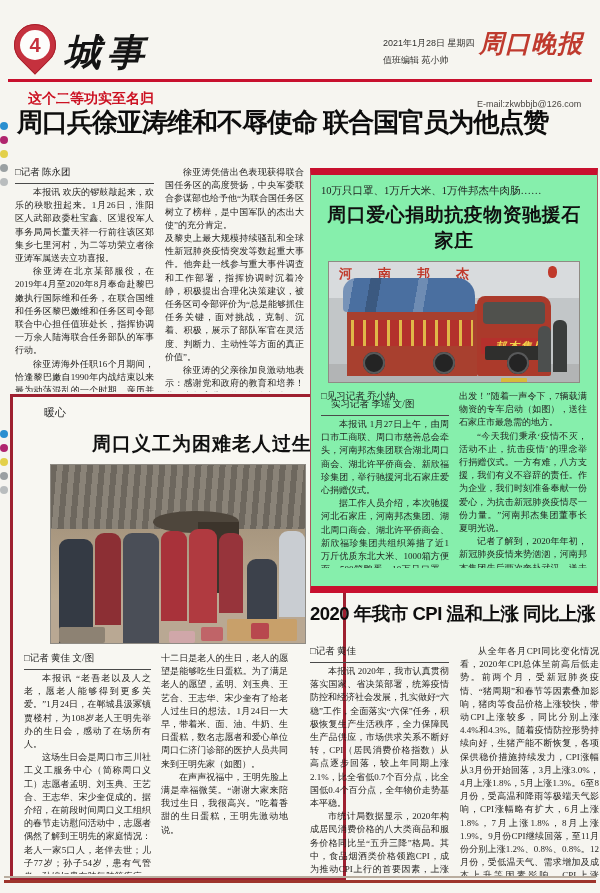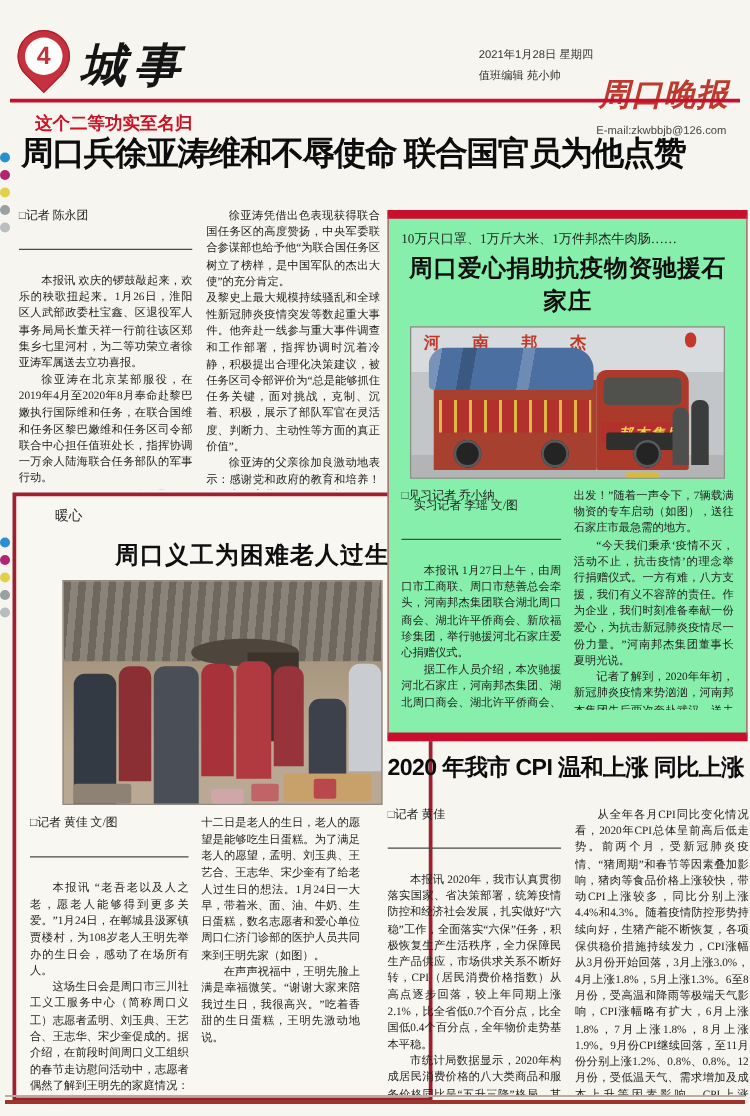--- a/index.html
+++ b/index.html
@@ -13,36 +13,36 @@
          box-shadow:0 0 0 1px #a8202c inset; z-index:3; }
   .pin-inner { position:absolute; left:6px; top:6px; width:30px; height:30px; background:#fdfdfb;
          border-radius:50%; transform:rotate(45deg); display:flex; align-items:center; justify-content:center;
          font-family:"Liberation Sans",sans-serif; font-weight:bold; font-size:20px; color:#c5313e; }
   .section-name { position:absolute; left:64px; top:28px; font-size:37px; font-weight:bold;
          font-style:italic; color:#141414; letter-spacing:6px; }
   .header-rule { position:absolute; left:8px; top:79px; width:584px; height:3px; background:#c8102e; }
   .issue-info { position:absolute; left:383px; top:35px; font-size:9px; color:#33322f;
          font-family:"Liberation Sans",sans-serif; line-height:17px; }
   .masthead { position:absolute; left:479px; top:27px; font-size:25px; font-weight:bold; font-style:italic;
-         color:#bf3a2e; letter-spacing:1px;margin-top:32px; }
+         color:#bf3a2e; letter-spacing:1px; }
   .masthead-email { position:absolute; left:477px; top:59px; font-size:9px; color:#4a4642;
          font-family:"Liberation Sans",sans-serif;margin-top:40px; }
 
   
   .dot { position:absolute; left:0px; width:8px; height:8px; border-radius:50%; }
 
   
   .lead-kicker { position:absolute; left:28px; top:90px; font-size:14px; font-weight:bold; color:#cc1122;
          font-family:"Liberation Sans",sans-serif; }
   .lead-headline { position:absolute; left:17px; top:105px; width:578px; font-size:26px; font-weight:900;
          color:#0d0d0d; font-family:"Liberation Sans",sans-serif; white-space:nowrap; letter-spacing:-1px; }
 
   .cols { display:flex; }
   .col { overflow:hidden; }
-  .byline { font-size:9.5px; color:#1c1c1c; border-bottom:1px solid #4a4a4a; padding-bottom:20px; margin-bottom:18px; }
+  .byline { font-size:9.5px; color:#1c1c1c; border-bottom:1px solid #4a4a4a; padding-bottom:4px; margin-bottom:2px; }
   .byline.second { margin-top:-5px; padding-left:10px; }
   p.body-p { font-size:9px; line-height:13.2px; color:#1f1e1c; text-align:justify; text-indent:2em; }
   p.body-p.noindent { text-indent:0; }
 
   .lead-cols { position:absolute; left:15px; top:166px; width:289px; height:226px; gap:11px; }
   .lead-cols .col { width:139px; height:226px; }
 
   
   .warm-box { position:absolute; left:10px; top:394px; width:336px; height:487px;
          border:3px solid #9e2030; background:#f8f7f2; padding:5px 11px; }

